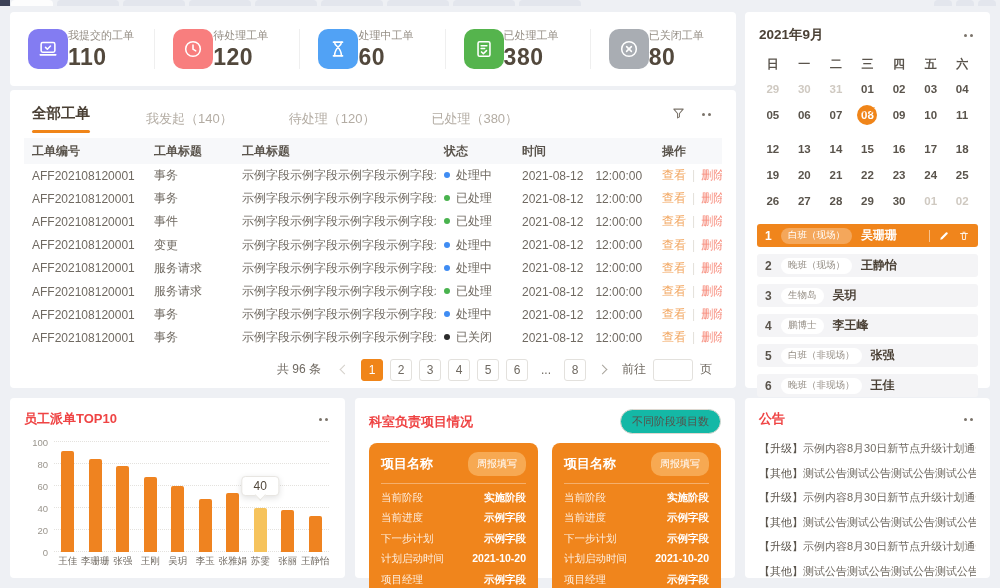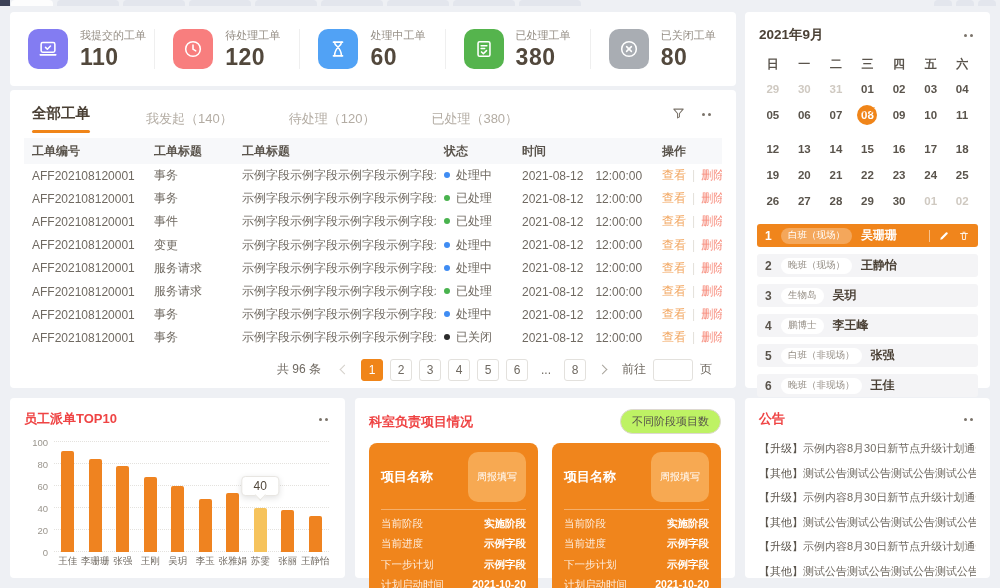--- a/index.html
+++ b/index.html
@@ -13,21 +13,21 @@
   .tabstrip .t { position:absolute; top:0; height:6px; border-radius:4px 4px 0 0; background:#e3e6ed; }
   .tabstrip .t.dark { background:#3c4257; border-radius:0; }
   .tabstrip .t.white { background:#fdfdfd; }
 
   
   #stats { left:10px; top:12px; width:726px; height:74px; display:flex; align-items:center; }
   .stat-card { flex:1; display:flex; align-items:center; padding-left:18px; position:relative; height:48px; }
   .stat-card:not(:last-child)::after { content:""; position:absolute; right:0; top:4px; height:40px; width:1px; background:#efefef; }
   .stat-icon { width:40px; height:40px; border-radius:10px; display:flex; align-items:center; justify-content:center; flex:0 0 40px; }
   .stat-icon svg { width:22px; height:22px; }
-  .stat-text { margin-left:12px; }
+  .stat-text { margin-left:0; }
   .stat-label { font-size:11px; color:#948d84; }
   .stat-value { font-size:23px; font-weight:bold; color:#52483c; margin-top:1px; letter-spacing:.5px; }
 
   
   #orders { left:10px; top:90px; width:726px; height:298px; padding:12px 14px 10px; }
   .tabs-row { display:flex; align-items:center; padding-left:8px; height:32px; position:relative; }
   .tab { font-size:13px; color:#b3aca3; margin-right:56px; cursor:pointer; padding-top:2px; }
   .tab.active { font-size:14.5px; font-weight:bold; color:#4a4035; padding-top:0; }
   .tab.active .underline { height:3px; background:#f08519; border-radius:2px; margin-top:7px; }
   .tabs-icons { position:absolute; right:8px; top:4px; display:flex; align-items:center; gap:14px; color:#7a736a; }
@@ -95,26 +95,26 @@
   .ytick { position:absolute; left:0; width:24px; text-align:right; font-size:9.5px; color:#9a958d; transform:translateY(-50%); }
   .bars { position:absolute; left:30px; right:2px; bottom:18px; top:10px; display:flex; align-items:flex-end; justify-content:space-around; }
   .bar-wrap { position:relative; width:10%; display:flex; justify-content:center; align-items:flex-end; height:100%; }
   .bar { width:13px; border-radius:2px 2px 0 0; background:#ef8320; cursor:pointer; }
   .bar.hl { background:#f6c35c; }
   .xlabel { position:absolute; left:50%; transform:translateX(-50%); bottom:-16px; font-size:9.5px; color:#6f6961; white-space:nowrap; }
   .tooltip { position:absolute; left:50%; transform:translateX(-50%); background:#fff; border:1px solid #e8e6e2; border-radius:4px; box-shadow:0 2px 6px rgba(0,0,0,.12); padding:2px 11px; font-size:12px; color:#52483c; white-space:nowrap; }
   .tooltip::after { content:""; position:absolute; left:50%; bottom:-4px; transform:translateX(-50%) rotate(45deg); width:7px; height:7px; background:#fff; border-right:1px solid #e8e6e2; border-bottom:1px solid #e8e6e2; }
 
   #projects { left:355px; top:398px; width:380px; height:180px; padding:11px 14px; }
-  .proj-btn { border:1px solid #ddd8d0; border-radius:13px; background:#bef264; padding:4px 11px; font-size:11px; color:#55504a; cursor:pointer; }
+  .proj-btn { border:1px solid #ddd8d0; border-radius:13px; background:#14b8a6; padding:4px 11px; font-size:11px; color:#55504a; cursor:pointer; }
   .proj-cards { display:flex; gap:14px; margin-top:9px; }
   .proj-card { flex:1; background:#f0851c; border-radius:8px; padding:9px 12px 8px; }
   .pc-head { display:flex; justify-content:space-between; align-items:center; padding-bottom:7px; border-bottom:1px solid rgba(255,255,255,.35); }
   .pc-name { font-size:13px; font-weight:bold; color:#fff; }
-  .pc-badge { background:#f7a952; border-radius:10px; padding:18px 9px; font-size:10px; color:#fff; cursor:pointer; }
+  .pc-badge { background:#f7a952; border-radius:10px; padding:5px 9px; font-size:10px; color:#fff; cursor:pointer; }
   .pc-row { display:flex; justify-content:space-between; margin-top:6.5px; }
   .pc-label { font-size:10.5px; color:rgba(255,255,255,.85); }
   .pc-value { font-size:10.5px; font-weight:bold; color:#fff;text-align:center; }
 
   #announce { left:745px; top:398px; width:245px; height:180px; padding:12px 14px; }
   .ann-list { margin-top:8px; }
   .ann-item { font-size:11px; color:#6f6961; line-height:24.5px; white-space:nowrap; overflow:hidden; cursor:pointer; }
   .ann-tag { color:#5a544c; }
 </style>
 </head>

